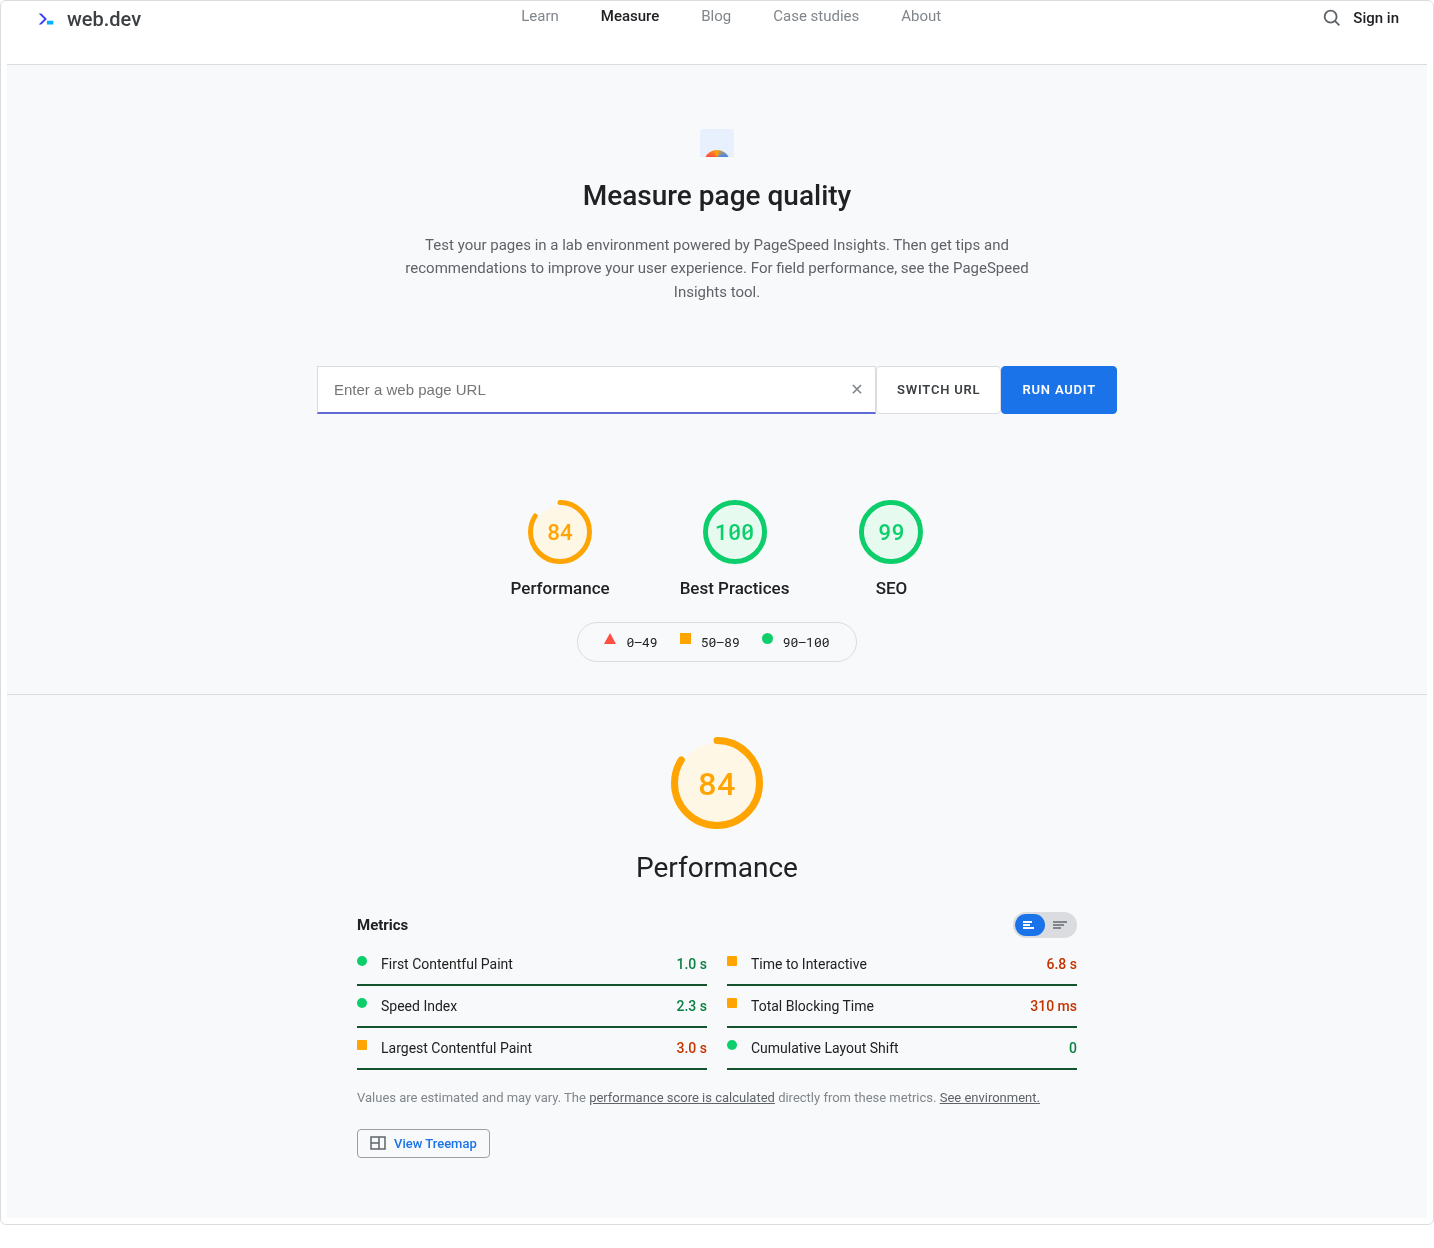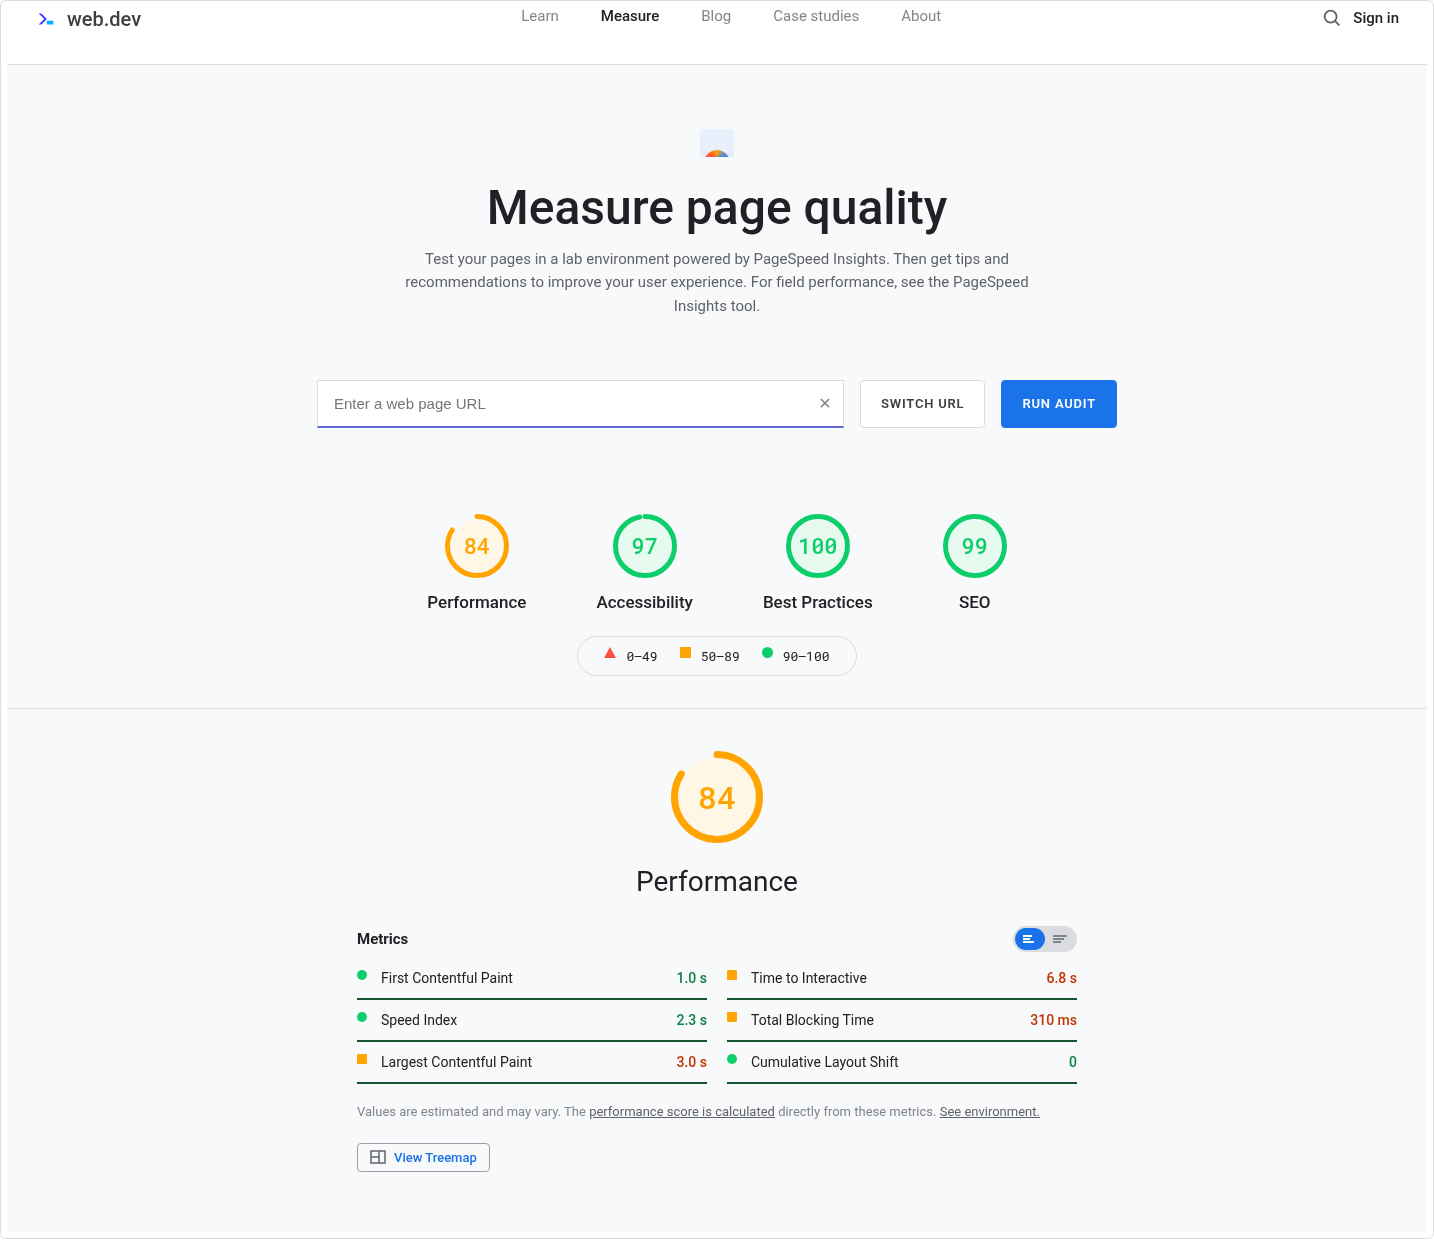--- a/index.html
+++ b/index.html
@@ -23,23 +23,23 @@
   .navlinks{display:flex;gap:42px;margin-left:auto;margin-right:auto}
   .navlinks a{text-decoration:none;font-size:15px;color:#80868b;cursor:pointer}
   .navlinks a.active{color:var(--text);font-weight:500}
   .topright{display:flex;align-items:center;gap:10px}
   .topright svg{cursor:pointer}
   .signin{font-size:15px;font-weight:500;cursor:pointer}
   .canvas{background:var(--page-bg);padding-bottom:60px}
   .hero{max-width:800px;margin:0 auto;text-align:center;padding:64px 0 0}
   .heroicon{width:34px;height:28px;margin:0 auto 22px;background:#e8f0fe;border-radius:3px 3px 0 0;position:relative;overflow:hidden}
   .heroicon::after{content:"";position:absolute;left:4px;right:4px;bottom:-7px;height:14px;border-radius:14px 14px 0 0;background:conic-gradient(from 270deg,#ff4e42,#ffa400,#4285f4,#0cce6b,#ff4e42)}
-  h1{font-size:48px;font-weight:500;margin:0 0 12px}
+  h1{font-size:28px;font-weight:500;margin:0 0 22px}
   .subtitle{font-size:15px;color:var(--muted);max-width:660px;margin:9px auto;line-height:1.55}
-  .inputrow{display:flex;justify-content:center;gap:16px;margin:62px auto 0;max-width:800px}
+  .inputrow{display:flex;justify-content:center;margin:62px auto 0;max-width:800px}
   .field{position:relative;flex:1;display:flex;align-items:center;background:#fff;border:1px solid var(--border);border-bottom:2px solid #5f6ad6}
   .field input{flex:1;border:0;outline:0;font-size:15px;padding:14px 16px;background:transparent}
   .clearbtn{width:36px;color:#80868b;cursor:pointer;text-align:center;font-size:16px}
   .btn{display:flex;align-items:center;padding:0 20px;font-size:13px;letter-spacing:.8px;font-weight:600;border-radius:4px;cursor:pointer;height:48px}
   .btn.secondary{background:#fff;border:1px solid var(--border);color:#3c4043}
   .btn.primary{background:var(--blue);color:#fff;border:1px solid var(--blue)}
   .gauges{display:flex;justify-content:center;gap:70px;margin-top:86px}
   .gauge{display:flex;flex-direction:column;align-items:center;gap:14px}
   .gauge-label{font-size:17px;font-weight:500;color:var(--text)}
   .gwrap{position:relative;width:64px;height:64px}
@@ -125,30 +125,20 @@
       <circle cx="32" cy="32" r="29.5" stroke="#ffa400" stroke-width="5" fill="none" stroke-dasharray="185.3539665617978" stroke-dashoffset="29.656634649887653" stroke-linecap="round"></circle>
     </svg>
     <div class="gnum" style="color:#ffa400">84</div>
   </div>
           <div class="gauge-label">Performance</div>
         </div>
         <div class="gauge">
           <div class="gwrap ">
     <div class="gfill" style="background:#e6faf0"></div>
     <svg width="64" height="64">
-      <circle cx="32" cy="32" r="29.5" stroke="#0cce6b" stroke-width="5" fill="none" stroke-dasharray="185.3539665617978" stroke-dashoffset="5.560618996853939" stroke-linecap="round"></circle>
-    </svg>
-    <div class="gnum" style="color:#0cce6b">97</div>
-  </div>
-          <div class="gauge-label">Accessibility</div>
-        </div>
-        <div class="gauge">
-          <div class="gwrap ">
-    <div class="gfill" style="background:#e6faf0"></div>
-    <svg width="64" height="64">
       <circle cx="32" cy="32" r="29.5" stroke="#0cce6b" stroke-width="5" fill="none" stroke-dasharray="185.3539665617978" stroke-dashoffset="0" stroke-linecap="round"></circle>
     </svg>
     <div class="gnum" style="color:#0cce6b">100</div>
   </div>
           <div class="gauge-label">Best Practices</div>
         </div>
         <div class="gauge">
           <div class="gwrap ">
     <div class="gfill" style="background:#e6faf0"></div>
     <svg width="64" height="64">

